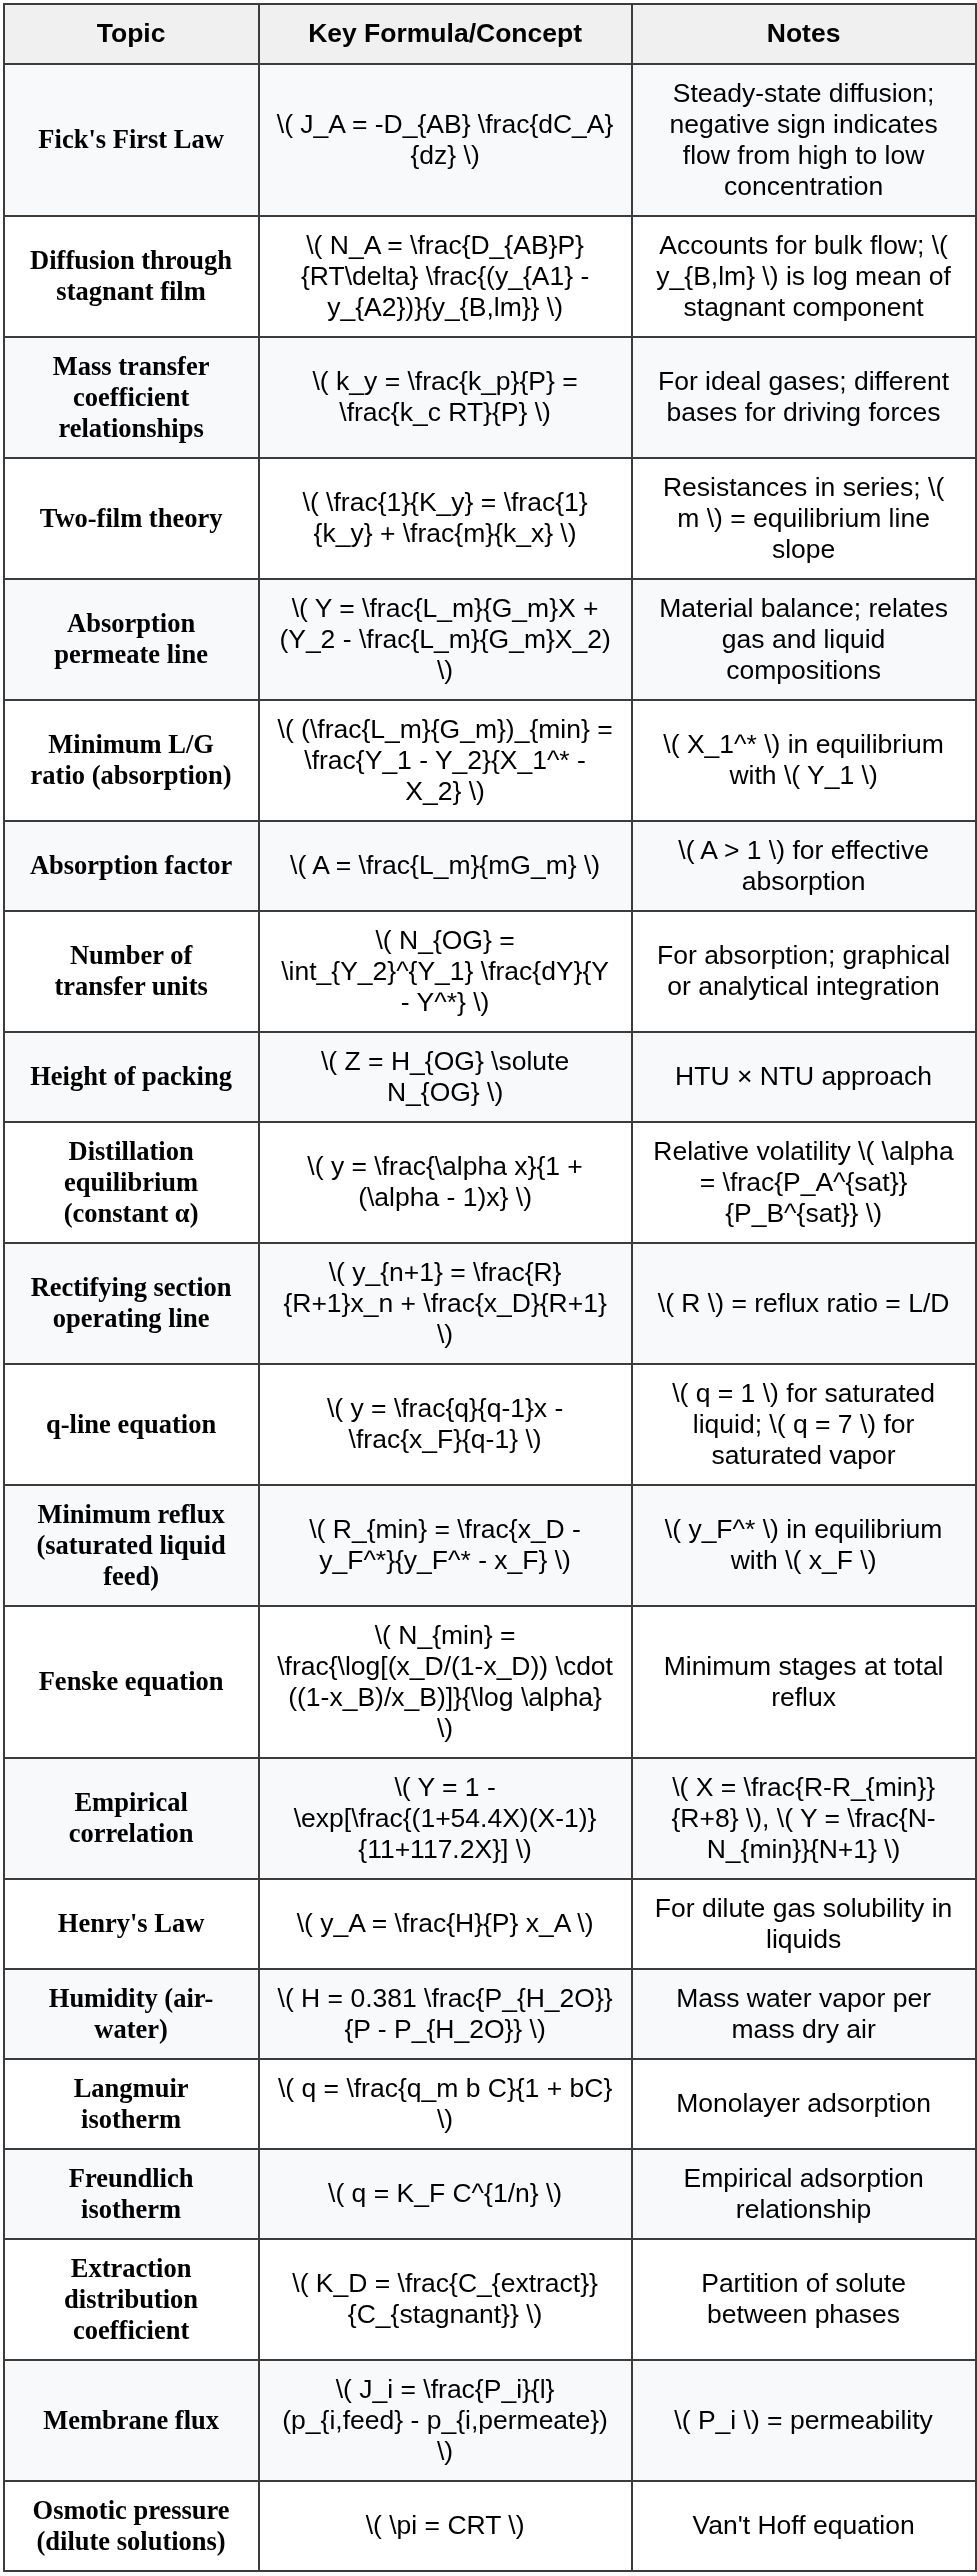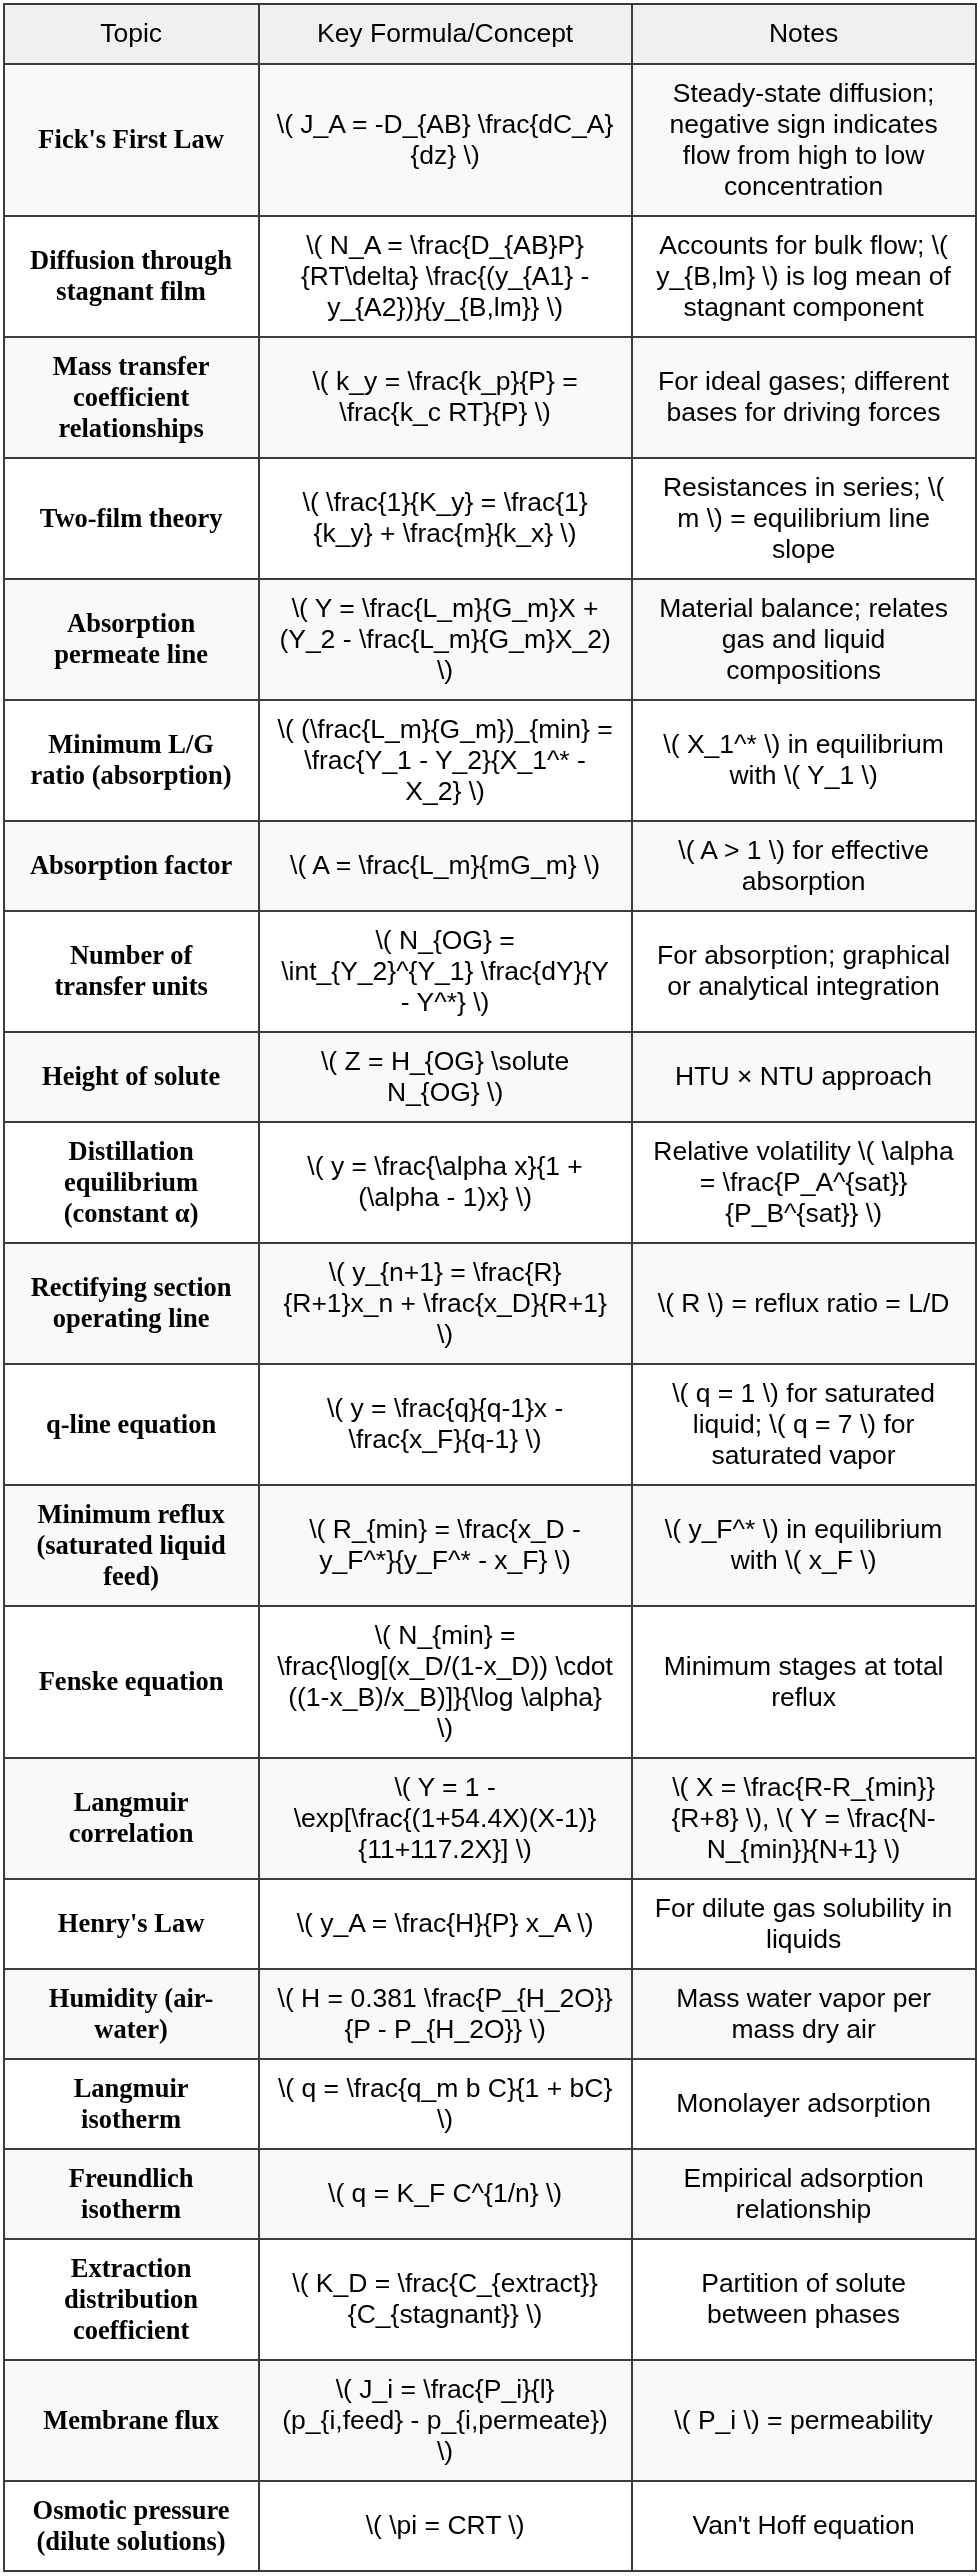--- a/index.html
+++ b/index.html
@@ -31,21 +31,21 @@
     text-align:center;
     vertical-align:middle;
     font-size:26.5px;
     line-height:31px;
     padding:13px 17px;
     word-wrap:break-word;
     overflow-wrap:break-word;
   }
   .ftable th{
     background:var(--header-bg);
-    font-weight:normal;
+    font-weight:bold;
     padding:13.6px 17px;
   }
   .ftable tbody tr:nth-child(odd) td{
     background:var(--stripe-bg);
   }
   .ftable tbody tr:nth-child(even) td{
     background:var(--page-bg);
   }
   .ftable td.topic{
     font-weight:bold;
@@ -104,21 +104,21 @@
           <td class="topic">Absorption factor</td>
           <td>\( A = \frac{L_m}{mG_m} \)</td>
           <td>\( A &gt; 1 \) for effective absorption</td>
         </tr>
         <tr>
           <td class="topic">Number of transfer units</td>
           <td>\( N_{OG} = \int_{Y_2}^{Y_1} \frac{dY}{Y - Y^*} \)</td>
           <td>For absorption; graphical or analytical integration</td>
         </tr>
         <tr>
-          <td class="topic">Height of solute</td>
+          <td class="topic">Height of packing</td>
           <td>\( Z = H_{OG} \solute N_{OG} \)</td>
           <td>HTU × NTU approach</td>
         </tr>
         <tr>
           <td class="topic">Distillation equilibrium (constant α)</td>
           <td>\( y = \frac{\alpha x}{1 + (\alpha - 1)x} \)</td>
           <td>Relative volatility \( \alpha = \frac{P_A^{sat}}{P_B^{sat}} \)</td>
         </tr>
         <tr>
           <td class="topic">Rectifying section operating line</td>
@@ -134,21 +134,21 @@
           <td class="topic">Minimum reflux (saturated liquid feed)</td>
           <td>\( R_{min} = \frac{x_D - y_F^*}{y_F^* - x_F} \)</td>
           <td>\( y_F^* \) in equilibrium with \( x_F \)</td>
         </tr>
         <tr>
           <td class="topic">Fenske equation</td>
           <td>\( N_{min} = \frac{\log[(x_D/(1-x_D)) \cdot ((1-x_B)/x_B)]}{\log \alpha} \)</td>
           <td>Minimum stages at total reflux</td>
         </tr>
         <tr>
-          <td class="topic">Langmuir correlation</td>
+          <td class="topic">Empirical correlation</td>
           <td>\( Y = 1 - \exp[\frac{(1+54.4X)(X-1)}{11+117.2X}] \)</td>
           <td>\( X = \frac{R-R_{min}}{R+8} \), \( Y = \frac{N-N_{min}}{N+1} \)</td>
         </tr>
         <tr>
           <td class="topic">Henry's Law</td>
           <td>\( y_A = \frac{H}{P} x_A \)</td>
           <td>For dilute gas solubility in liquids</td>
         </tr>
         <tr>
           <td class="topic">Humidity (air-water)</td>

